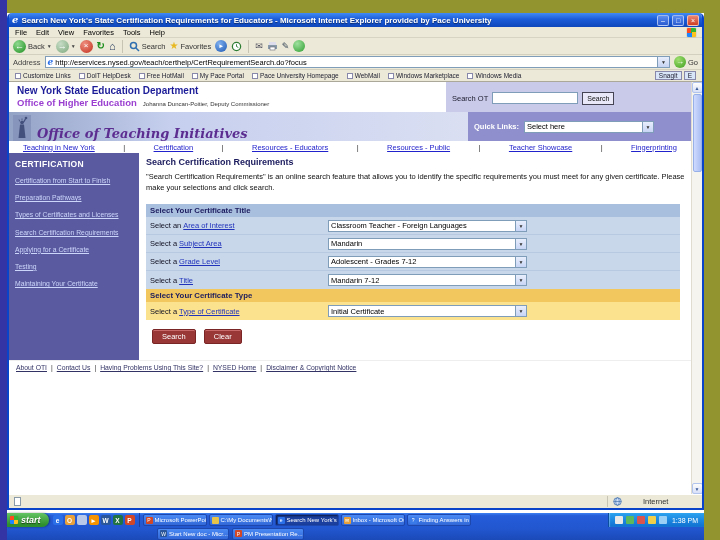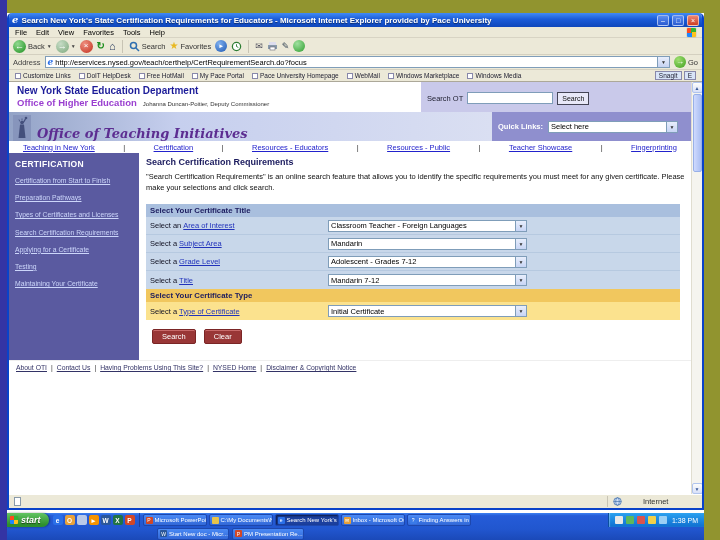--- a/index.html
+++ b/index.html
@@ -60,29 +60,29 @@
   .scroll-thumb{width:9px;height:78px;margin-top:1px;background:linear-gradient(90deg,#cfdafe,#aabef2);border:1px solid #98b0e8;border-radius:2px;flex:none}
   .scroll-fill{flex:1}
 
   
   .site-header{display:flex;height:30px;flex:none;background:#fff}
   .sh-left{flex:1;padding:3px 0 0 8px;overflow:hidden}
   .sh-title{color:#1c1c99;font-size:10px;font-weight:bold;white-space:nowrap}
   .sh-sub{display:flex;align-items:baseline;gap:6px;margin-top:1px}
   .sh-office{color:#9a3fd0;font-size:9.5px;font-weight:bold;white-space:nowrap}
   .sh-deputy{color:#333;font-size:6px;white-space:nowrap}
-  .sh-right{width:270px;flex:none;background:#c9c9ea;display:flex;align-items:center;gap:4px;padding:16px 6px}
+  .sh-right{width:245px;flex:none;background:#c9c9ea;display:flex;align-items:center;gap:4px;padding:16px 6px}
   .sh-search-label{font-size:7.5px;color:#223;white-space:nowrap}
   .sh-search-input{width:86px;height:12px;background:#fff;border:1px solid #7f9db9;font-size:7.5px;padding:0 2px;font-family:inherit}
   .sh-search-btn{height:13px;background:#e8e8f8;border:1px solid #445;font-size:7px;padding:0 4px;color:#111;font-family:inherit;cursor:pointer}
 
   .banner-row{display:flex;height:29px;flex:none}
   .oti-banner{flex:1;background:linear-gradient(90deg,#93a3c6,#c6cfee 35%,#dadff2);display:flex;align-items:flex-end;gap:6px;padding-left:4px;overflow:hidden}
   .oti-title{font-family:"DejaVu Serif",serif;font-style:italic;font-weight:bold;color:#5c2d91;font-size:13px;white-space:nowrap}
-  .quicklinks{width:199px;flex:none;background:#8f8fce;display:flex;align-items:center;gap:5px;padding:8px 6px}
+  .quicklinks{width:223px;flex:none;background:#8f8fce;display:flex;align-items:center;gap:5px;padding:8px 6px}
   .ql-label{color:#fff;font-size:7.5px;font-weight:bold;white-space:nowrap}
 
   .xpselect{height:12px;background:#fff;border:1px solid #7f9db9;display:flex;align-items:center;font-size:7.5px;color:#000;cursor:pointer}
   .xpselect .val{flex:1;padding:0 2px;white-space:nowrap;overflow:hidden}
   .xpselect .arrow{width:11px;height:100%;flex:none;background:linear-gradient(#e8eefc,#c8d5f5);border-left:1px solid #7f9db9;display:flex;align-items:center;justify-content:center;font-size:5px;color:#333}
   .w130{width:130px}.w168{width:199px}
 
   .navbar{height:12px;flex:none;background:#fff;display:flex;align-items:center;justify-content:space-between;padding:0 14px;font-size:7.5px}
   .nav-link{color:#2222cc;text-decoration:underline;white-space:nowrap;cursor:pointer}
   .pipe{color:#333}

